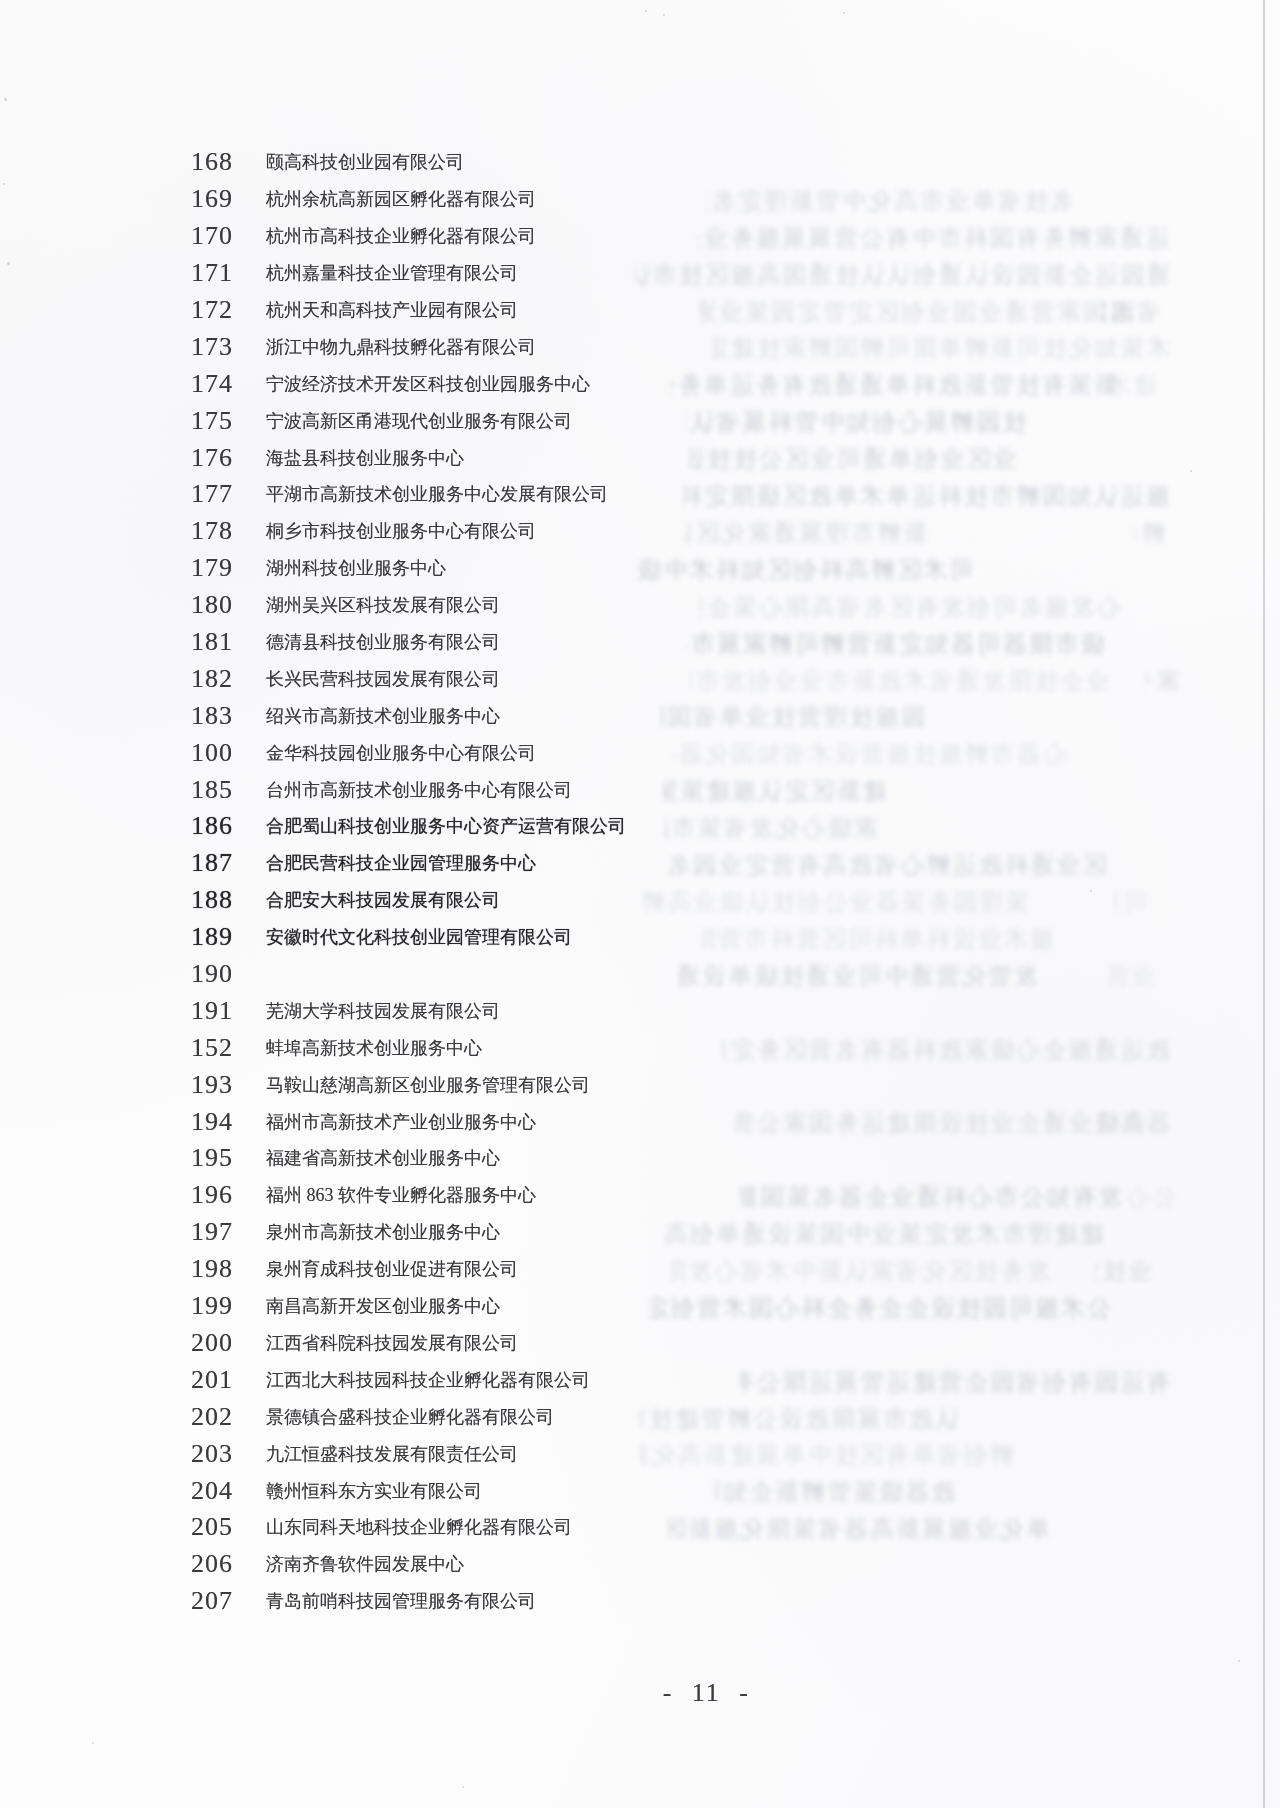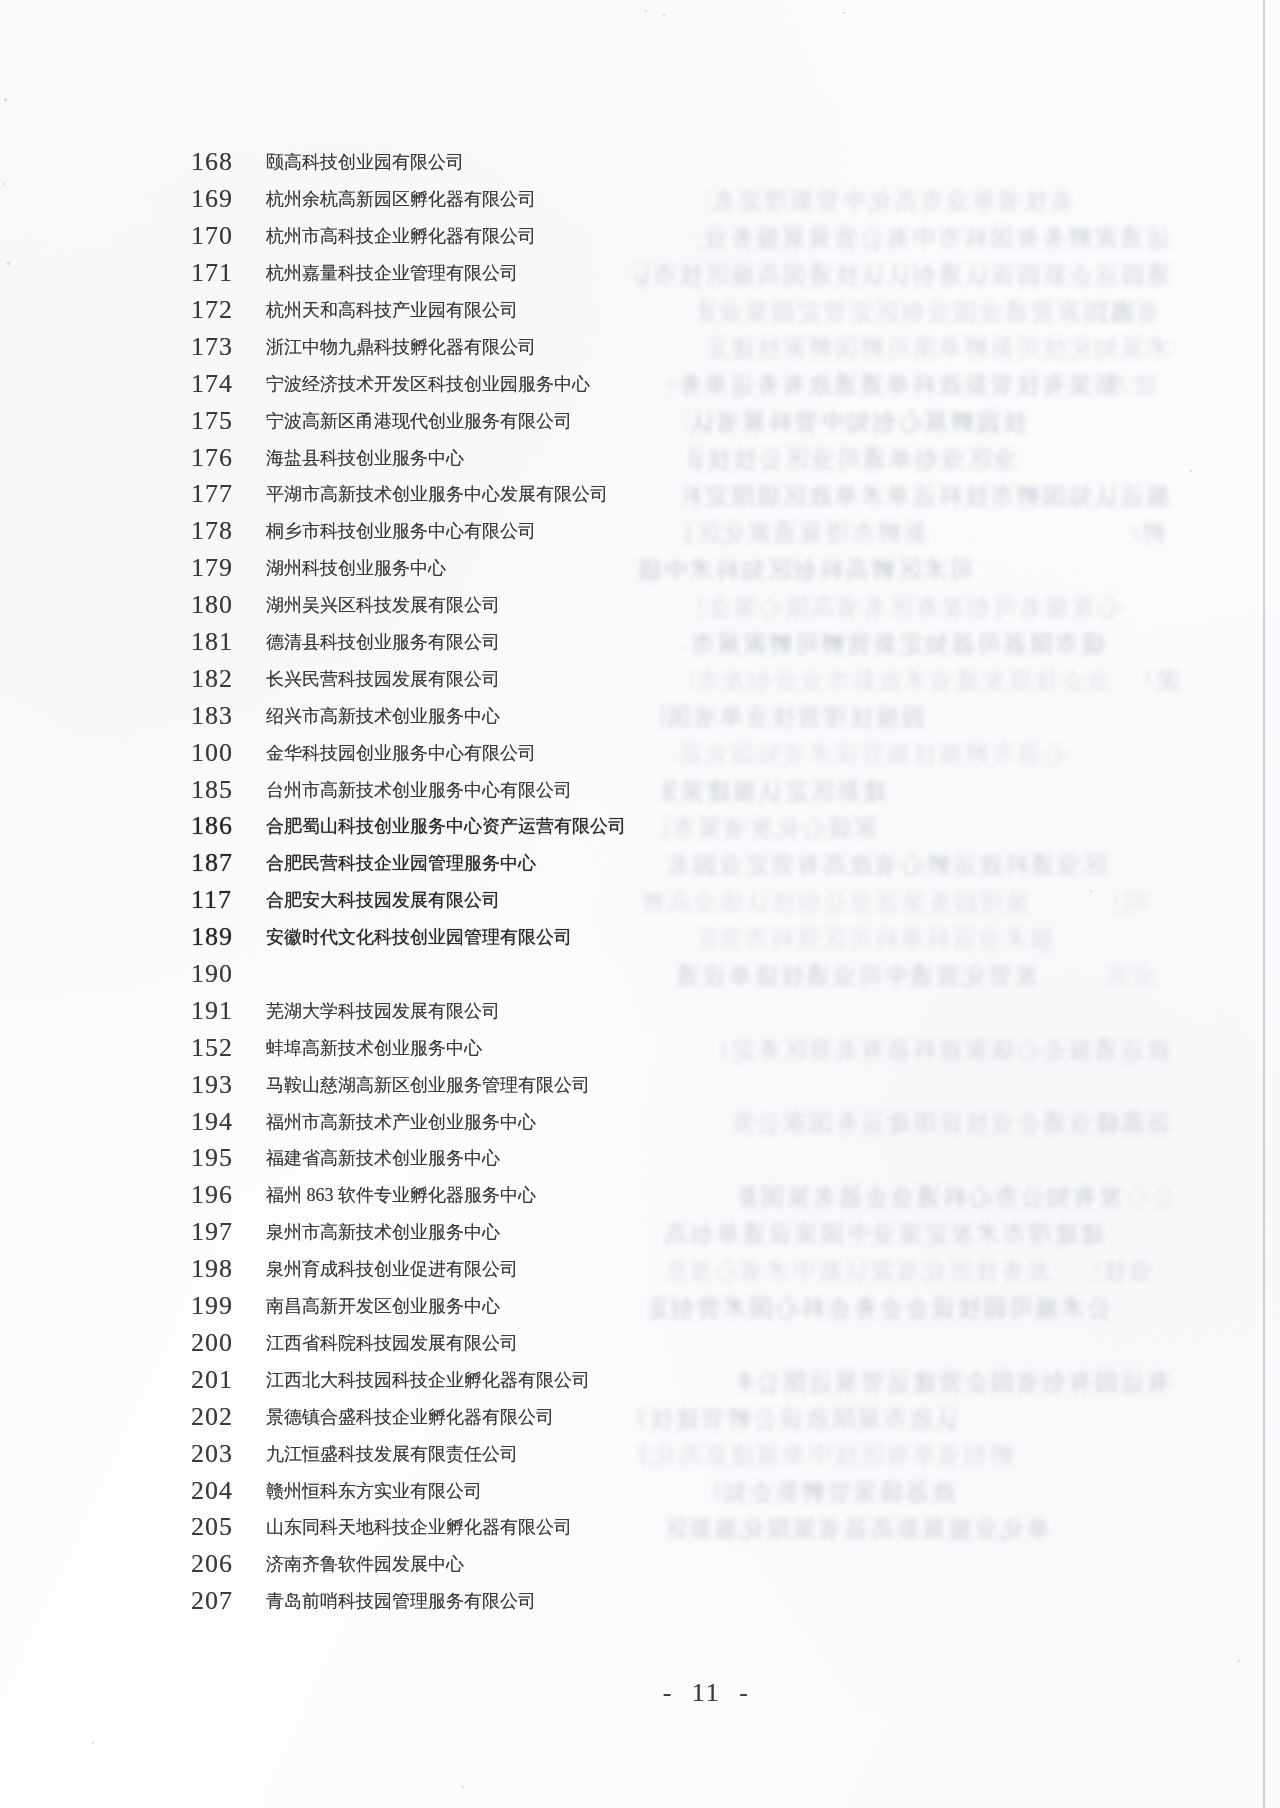--- a/index.html
+++ b/index.html
@@ -230,21 +230,21 @@
     <span class="num">186</span>
     <span class="name">合肥蜀山科技创业服务中心资产运营有限公司</span>
   </li>
 
   <li class="row bold">
     <span class="num">187</span>
     <span class="name">合肥民营科技企业园管理服务中心</span>
   </li>
 
   <li class="row bold">
-    <span class="num">117</span>
+    <span class="num">188</span>
     <span class="name">合肥安大科技园发展有限公司</span>
   </li>
 
   <li class="row bold">
     <span class="num">189</span>
     <span class="name">安徽时代文化科技创业园管理有限公司</span>
   </li>
 
   <li class="row">
     <span class="num">190</span>

